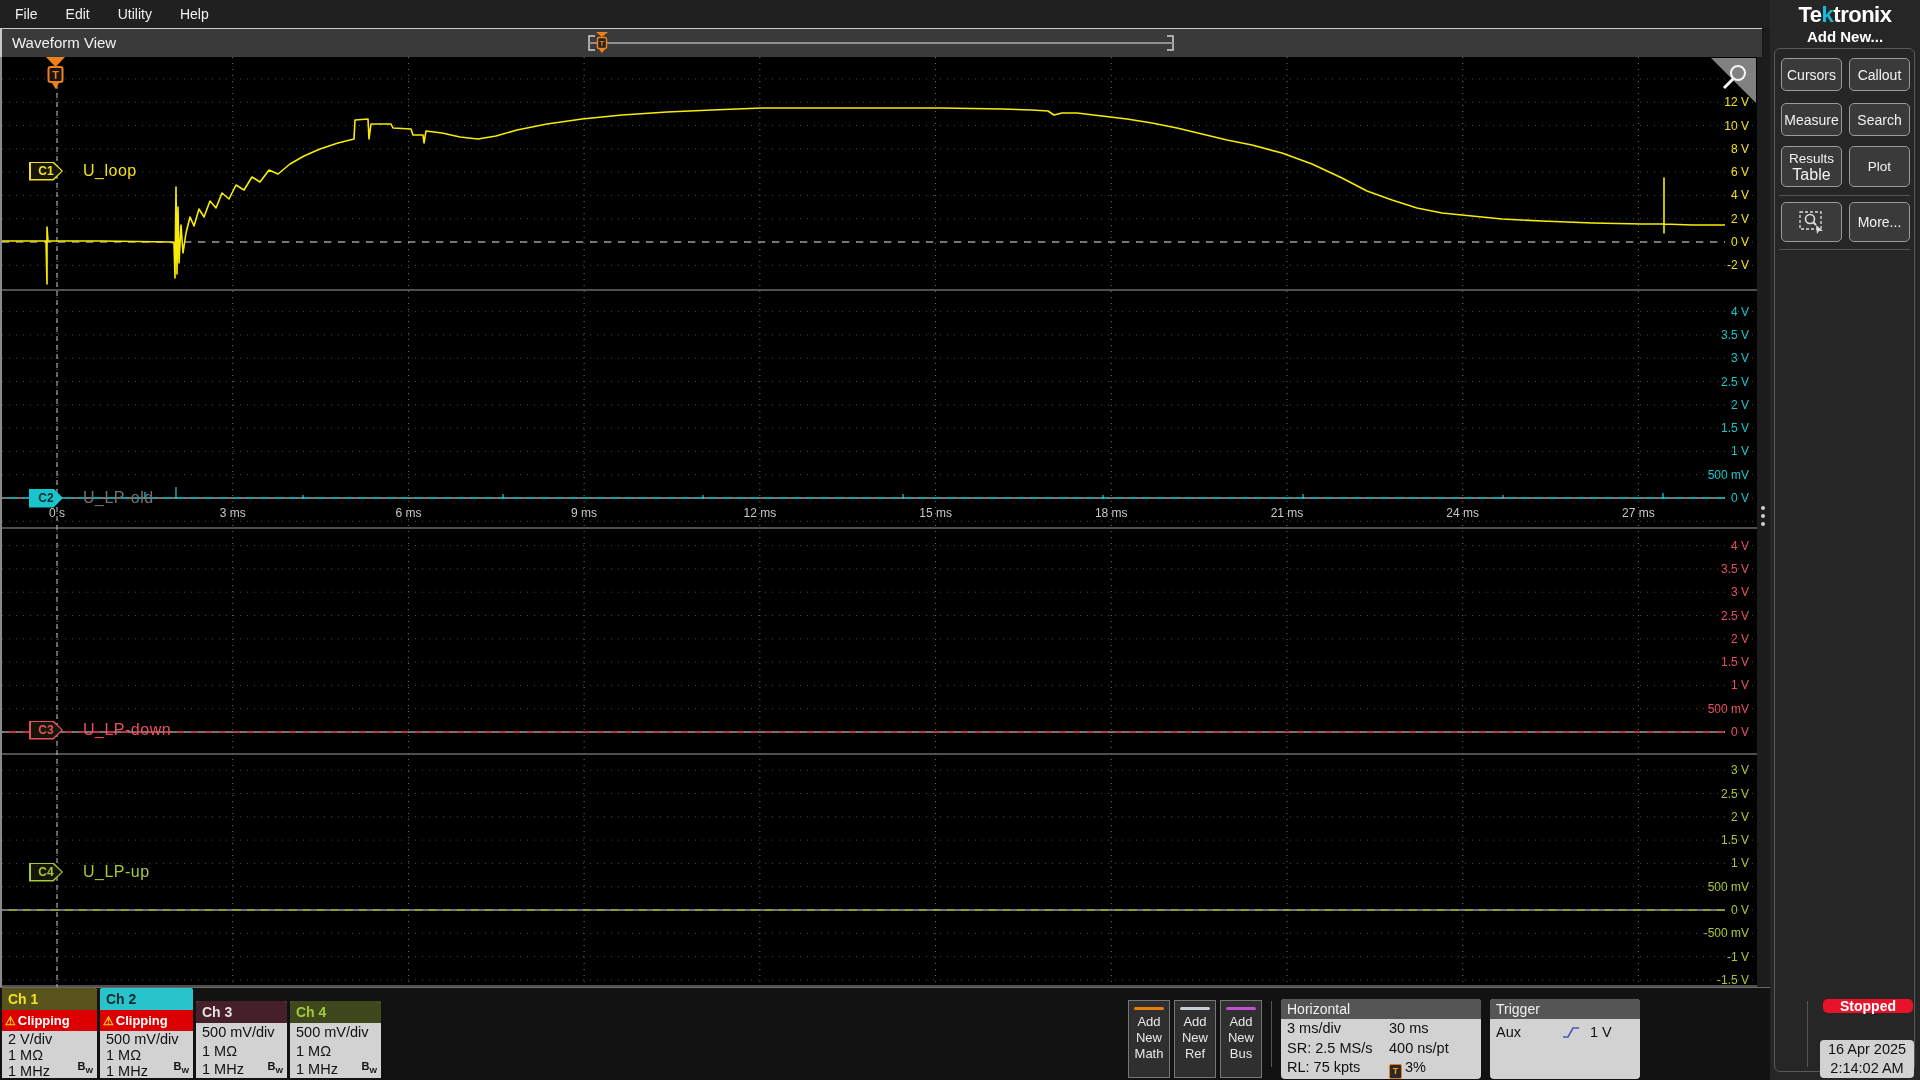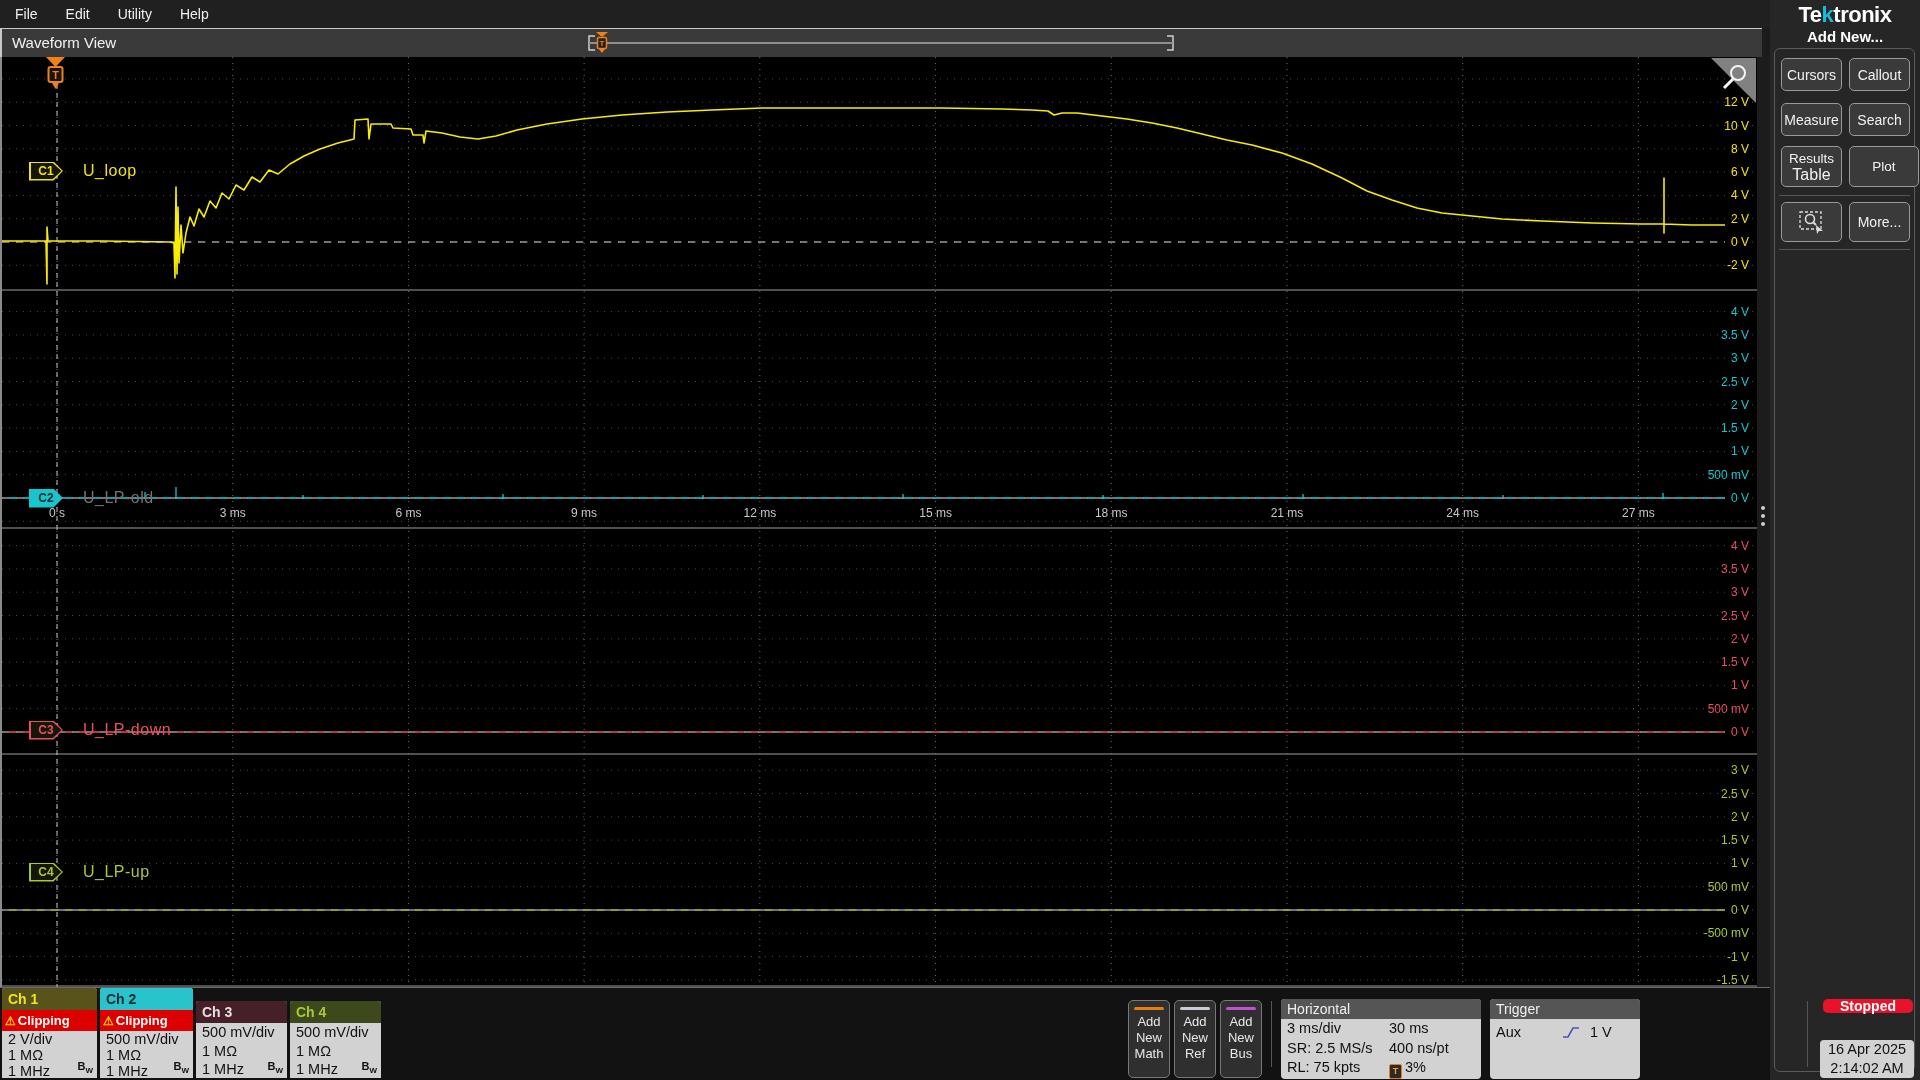--- a/index.html
+++ b/index.html
@@ -48,21 +48,21 @@
         border-top:1px solid #6a6a6a;box-sizing:border-box;}
   .chbadge{position:absolute;background:#d2d2d2;border-radius:3px 3px 0 0;overflow:hidden;cursor:default;}
   .chbadge .hdr{height:22px;font-size:14px;font-weight:bold;line-height:22px;padding-left:6px;}
   .chbadge .clip{height:21px;background:#dd0000;color:#fff;font-size:13px;font-weight:bold;
         line-height:21px;padding-left:3px;}
   .chbadge .clip .warn{color:#ffd400;font-size:12px;margin-right:2px;}
   .chbadge .row{font-size:14.5px;color:#111;padding-left:6px;}
   .chbadge .bw{position:absolute;right:4px;bottom:3px;font-size:11px;font-weight:bold;color:#111;}
   .chbadge .bw sub{font-size:8px;}
   .addbtn{position:absolute;width:42px;height:78px;background:#2f2f2f;border:1px solid #777;
-        border-radius:5px;box-sizing:border-box;text-align:center;cursor:default;}
+        border-radius:0;box-sizing:border-box;text-align:center;cursor:default;}
   .addbtn .stripe{width:30px;height:3px;margin:6px auto 4px auto;border-radius:2px;}
   .addbtn .ln{font-size:13px;color:#e8e8e8;line-height:16px;}
   .vsep{position:absolute;top:13px;height:66px;width:0;border-left:1px solid #555;}
   .panel{position:absolute;top:11px;height:80px;background:#d2d2d2;border-radius:4px;overflow:hidden;cursor:default;}
   .panel .phdr{height:20px;background:#555;color:#f0f0f0;font-size:14px;line-height:20px;padding-left:6px;}
   .panel .prow{position:relative;font-size:14.5px;color:#101010;line-height:19.5px;padding-left:6px;}
   .panel .c2{position:absolute;left:108px;top:0;}
   .tpin{display:inline-block;width:11px;height:13px;border:1px solid #e87d0d;background:#2a2a2a;
         color:#f0a030;font-size:9px;font-weight:bold;text-align:center;line-height:13px;
         border-radius:2px;vertical-align:-2px;margin-right:3px;}
@@ -308,21 +308,21 @@
           <div>
             <div>Search</div>
           </div>
         </div>
         <div class="side-btn" style="left: 6px; top: 97px; width: 61px; height: 41px;">
           <div>
             <div style="font-size: 13.5px;">Results</div>
             <div style="font-size: 16px;">Table</div>
           </div>
         </div>
-        <div class="side-btn" style="left: 74px; top: 97px; width: 70px; height: 41px;">
+        <div class="side-btn" style="left: 74px; top: 97px; width: 61px; height: 41px;">
           <div>
             <div style="font-size: 13.5px;">Plot</div>
           </div>
         </div>
         <div class="side-sep" style="top:146px;"></div>
         <div class="side-sep" style="top:200px;"></div>
         <div class="side-btn" style="left:6px;top:153px;width:61px;height:40px;">
           <svg width="28" height="24" viewBox="0 0 28 24">
             <rect x="2" y="2" width="21" height="17" fill="none" stroke="#ddd" stroke-width="1.3" stroke-dasharray="3,2"></rect>
             <circle cx="12" cy="9" r="4.5" fill="none" stroke="#ddd" stroke-width="1.6"></circle>

